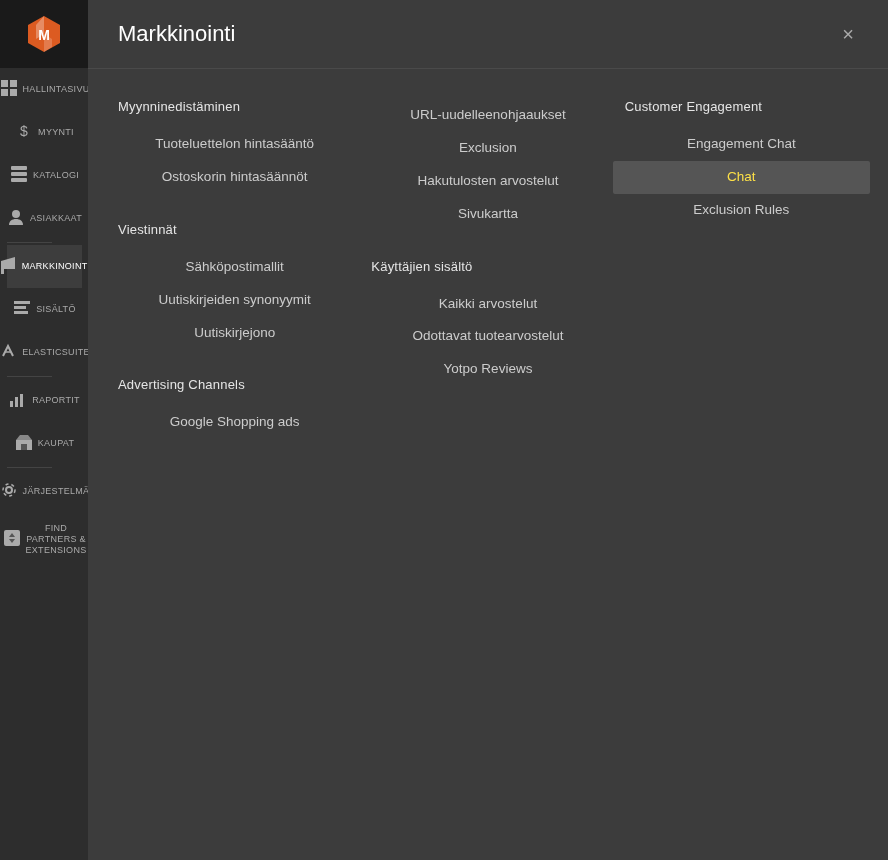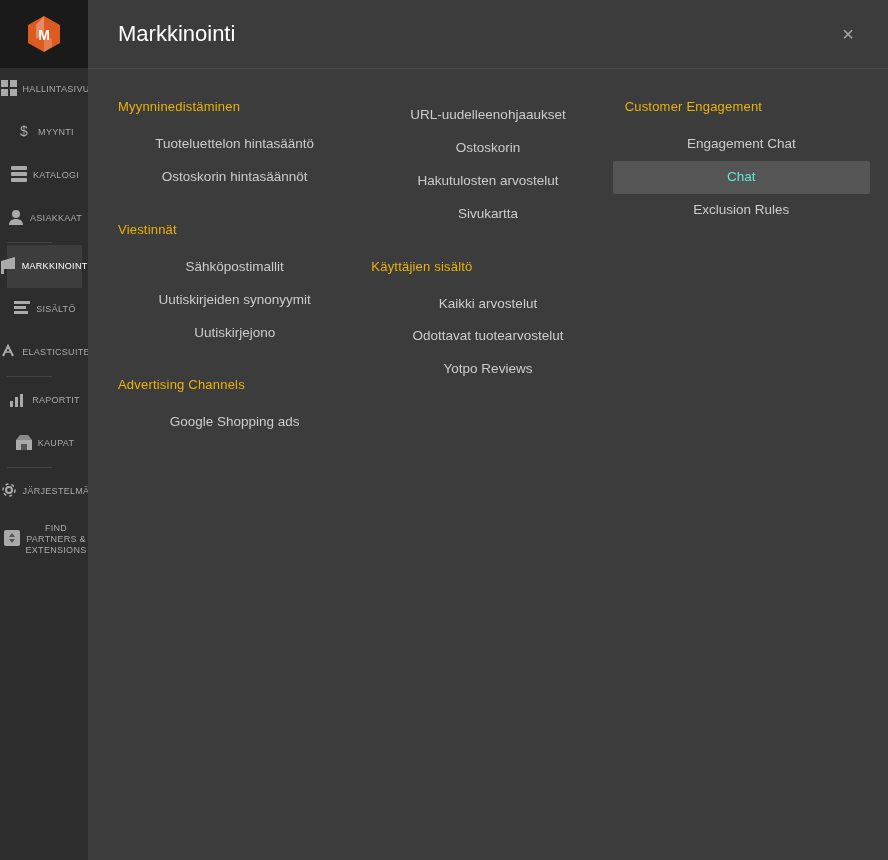--- a/index.html
+++ b/index.html
@@ -123,41 +123,41 @@
 
     .menu-column:last-child {
       padding-right: 0;
     }
 
     .menu-section {
       margin-bottom: 28px;
     }
 
     .section-heading {
-      color: #eab308;
+      color: #e5e5e5;
       font-size: 13px;
       font-weight: 500;
       margin-bottom: 14px;
       letter-spacing: 0.2px;
     }
 
     .menu-item {
       display: block;
       color: #cccccc;
       font-size: 13.5px;
       padding: 7px 0;
       cursor: pointer;
       text-decoration: none;
       line-height: 1.4;
       text-align: center;
     }
 
     .menu-item.active {
       background: #555;
-      color: #5eead4;
+      color: #fde047;
       padding: 7px 12px;
       margin: 0 -12px;
       border-radius: 2px;
     }
   </style>
 </head>
 <body>
 
 <div class="sidebar">
   <div class="sidebar-logo">
@@ -281,21 +281,21 @@
           <a class="menu-item" href="#">Uutiskirjejono</a>
         </div>
         <div class="menu-section">
           <div class="section-heading">Advertising Channels</div>
           <a class="menu-item" href="#">Google Shopping ads</a>
         </div>
       </div>
       <div class="menu-column">
         <div class="menu-section">
           <a class="menu-item" href="#">URL-uudelleenohjaaukset</a>
-          <a class="menu-item" href="#">Ostoskorin</a>
+          <a class="menu-item" href="#">Exclusion</a>
           <a class="menu-item" href="#">Hakutulosten arvostelut</a>
           <a class="menu-item" href="#">Sivukartta</a>
         </div>
         <div class="menu-section">
           <div class="section-heading">Käyttäjien sisältö</div>
           <a class="menu-item" href="#">Kaikki arvostelut</a>
           <a class="menu-item" href="#">Odottavat tuotearvostelut</a>
           <a class="menu-item" href="#">Yotpo Reviews</a>
         </div>
       </div>

